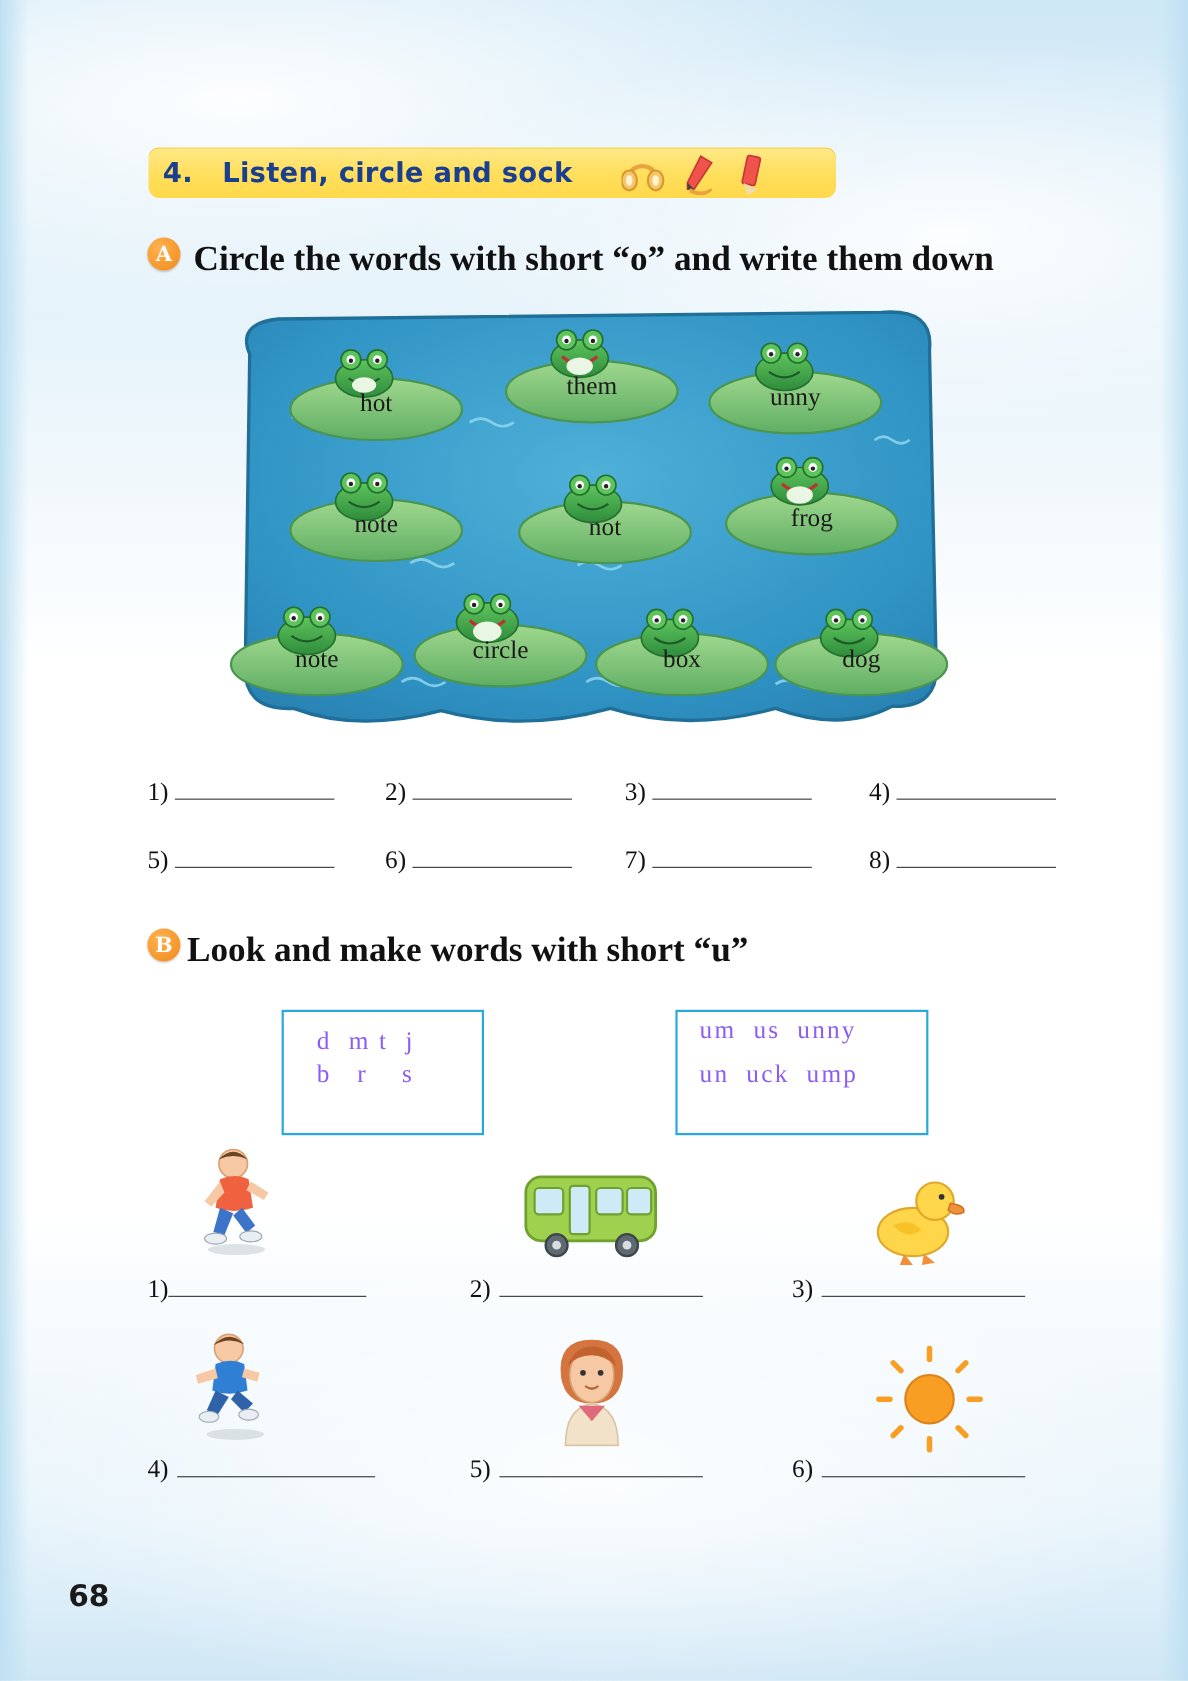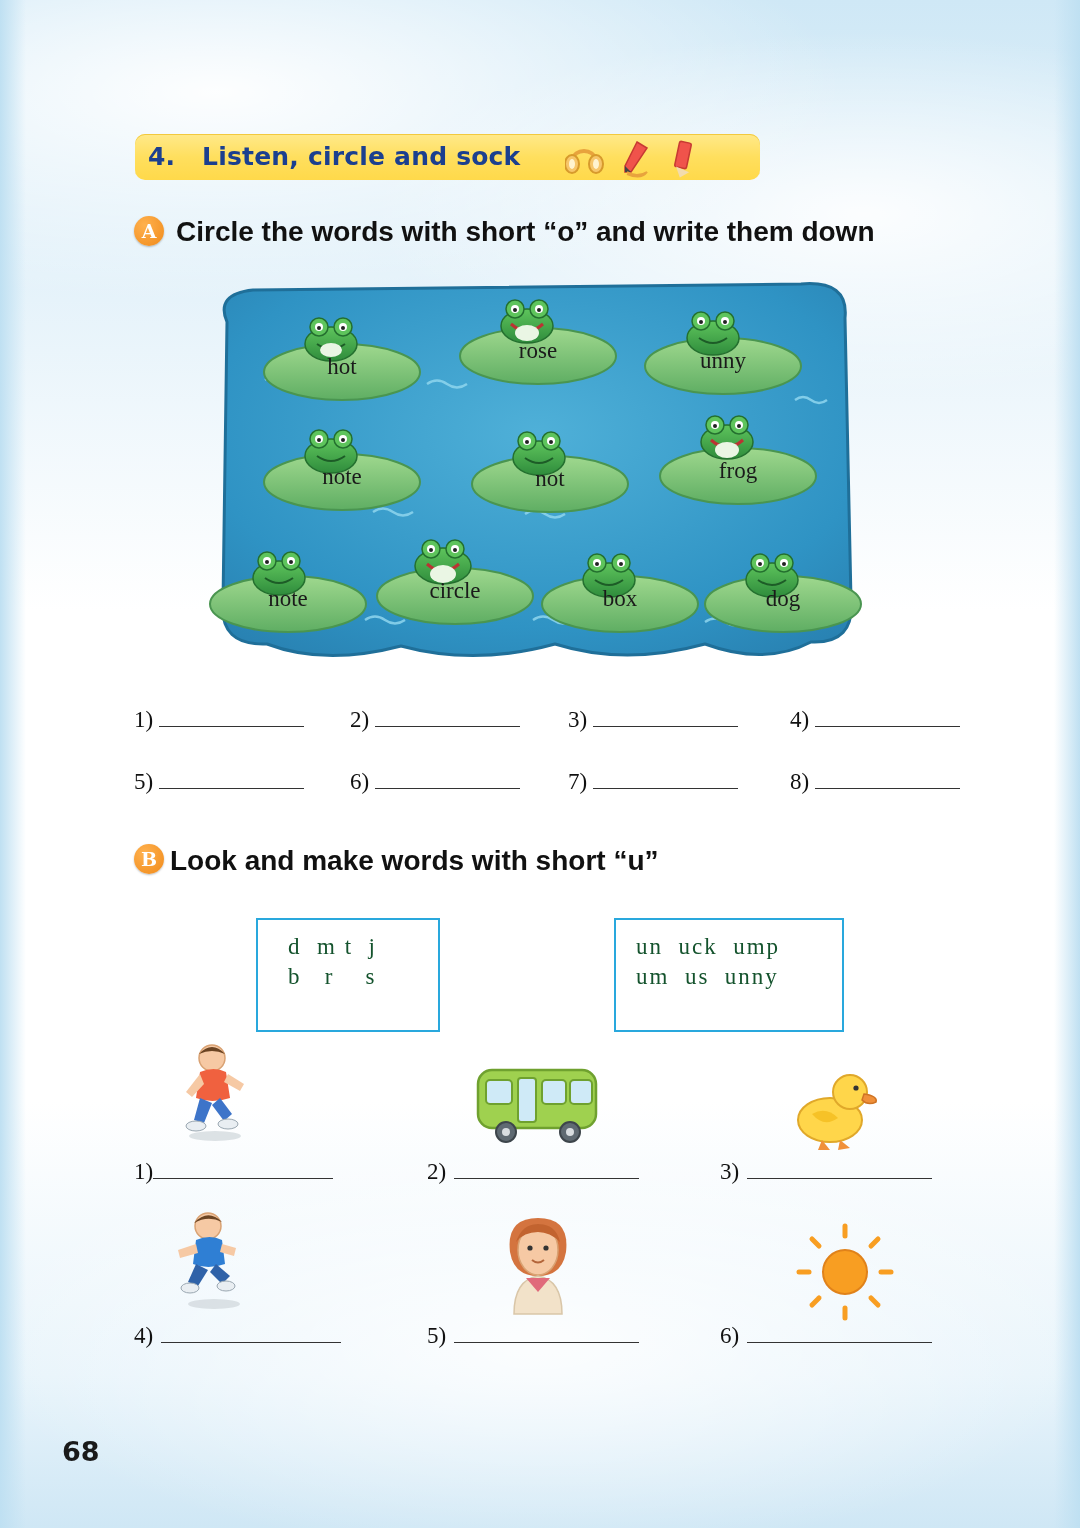--- a/index.html
+++ b/index.html
@@ -36,22 +36,22 @@
   .badge{
     position:absolute;width:30px;height:30px;border-radius:50%;
     background:radial-gradient(circle at 35% 30%,#ffb14e,#f08a1a);
     color:#fff;font-family:"DejaVu Serif",serif;font-weight:bold;font-size:19px;
     text-align:center;line-height:30px;
     box-shadow:0 1px 2px rgba(0,0,0,.25);
   }
   #badge-a{left:134px;top:216px;}
   #badge-b{left:134px;top:844px;}
   .sec-head{
-    position:absolute;font-family:Liberation Sans, sans-serif;font-weight:bold;
-    font-size:28px;color:#111;
+    position:absolute;font-family:Liberation Serif, serif;font-weight:bold;
+    font-size:32px;color:#111;
   }
   #head-a{left:176px;top:216px;}
   #head-b{left:170px;top:845px;}
 
   
   .pond-wrap{position:absolute;left:205px;top:262px;width:660px;height:410px;}
   .pond-svg{position:absolute;left:0;top:0;}
 
   .lily{position:absolute;}
   .lily-label{
@@ -62,21 +62,21 @@
   
   .ansrow{position:absolute;font-family:"Liberation Serif",serif;font-size:23px;color:#111;}
   .num{display:inline-block;}
   .blank{display:inline-block;border-bottom:1.6px solid #333;height:20px;}
 
   
   .letterbox{
     position:absolute;border:2.5px solid #29a8dd;background:transparent;
   }
   .lb-line{
-    font-family:"Liberation Serif",serif;font-size:23px;color:#14532d;
+    font-family:"Liberation Serif",serif;font-size:23px;color:#8b5cf6;
     letter-spacing:2px;white-space:pre;
   }
 
   
   .pic{position:absolute;}
   .picline{position:absolute;font-family:"Liberation Serif",serif;font-size:23px;color:#111;}
 
   .pagenum{
     position:absolute;left:62px;top:1436px;
     font-family:"DejaVu Sans",sans-serif;font-weight:bold;font-size:27px;color:#1a1a1a;
@@ -278,21 +278,21 @@
           <circle cx="34" cy="14" r="2" fill="#222"></circle>
         <path d="M8 30 q14 10 28 0" stroke="#1d5c27" stroke-width="2" fill="none"></path>
       </g>
     </g>
   </svg>
 
   <div class="lily" style="left:62px;top:92px;width:150px;">
       <div class="lily-label">hot</div>
     </div>
   <div class="lily" style="left:258px;top:76px;width:150px;">
-      <div class="lily-label">rose</div>
+      <div class="lily-label">them</div>
     </div>
   <div class="lily" style="left:443px;top:86px;width:150px;">
       <div class="lily-label">unny</div>
     </div>
   <div class="lily" style="left:62px;top:202px;width:150px;">
       <div class="lily-label">note</div>
     </div>
   <div class="lily" style="left:270px;top:204px;width:150px;">
       <div class="lily-label">not</div>
     </div>
@@ -348,22 +348,22 @@
 
 <div class="badge" id="badge-b">B</div>
 <div class="sec-head" id="head-b">Look and make words with short “u”</div>
 
 <div class="letterbox" style="left:256px;top:918px;width:180px;height:110px;">
   <div class="lb-line" style="padding:14px 0 0 30px;">d  m t  j</div>
   <div class="lb-line" style="padding:4px 0 0 30px;">b   r    s</div>
 </div>
 
 <div class="letterbox" style="left:614px;top:918px;width:226px;height:110px;">
+  <div class="lb-line" style="padding:4px 0 0 20px;">um  us  unny</div>
   <div class="lb-line" style="padding:14px 0 0 20px;">un  uck  ump</div>
-  <div class="lb-line" style="padding:4px 0 0 20px;">um  us  unny</div>
 </div>
 
 <div class="pic" style="left:160px;top:1036px;">
   <svg width="110" height="110" viewBox="0 0 110 110">
     <ellipse cx="55" cy="100" rx="26" ry="5" fill="#cfd6da" opacity=".7"></ellipse>
     <circle cx="52" cy="22" r="13" fill="#f6c9a4" stroke="#d9a273" stroke-width="1.5"></circle>
     <path d="M39 18 q13 -14 26 0 q-13 -6 -26 0" fill="#6b4423"></path>
     <path d="M40 36 q14 -6 26 0 l4 26 q-18 6 -34 0 Z" fill="#f0613f"></path>
     <path d="M40 38 l-14 18 6 5 12 -13Z" fill="#f6c9a4"></path>
     <path d="M68 38 l16 10 -4 7 -16 -9Z" fill="#f6c9a4"></path>

